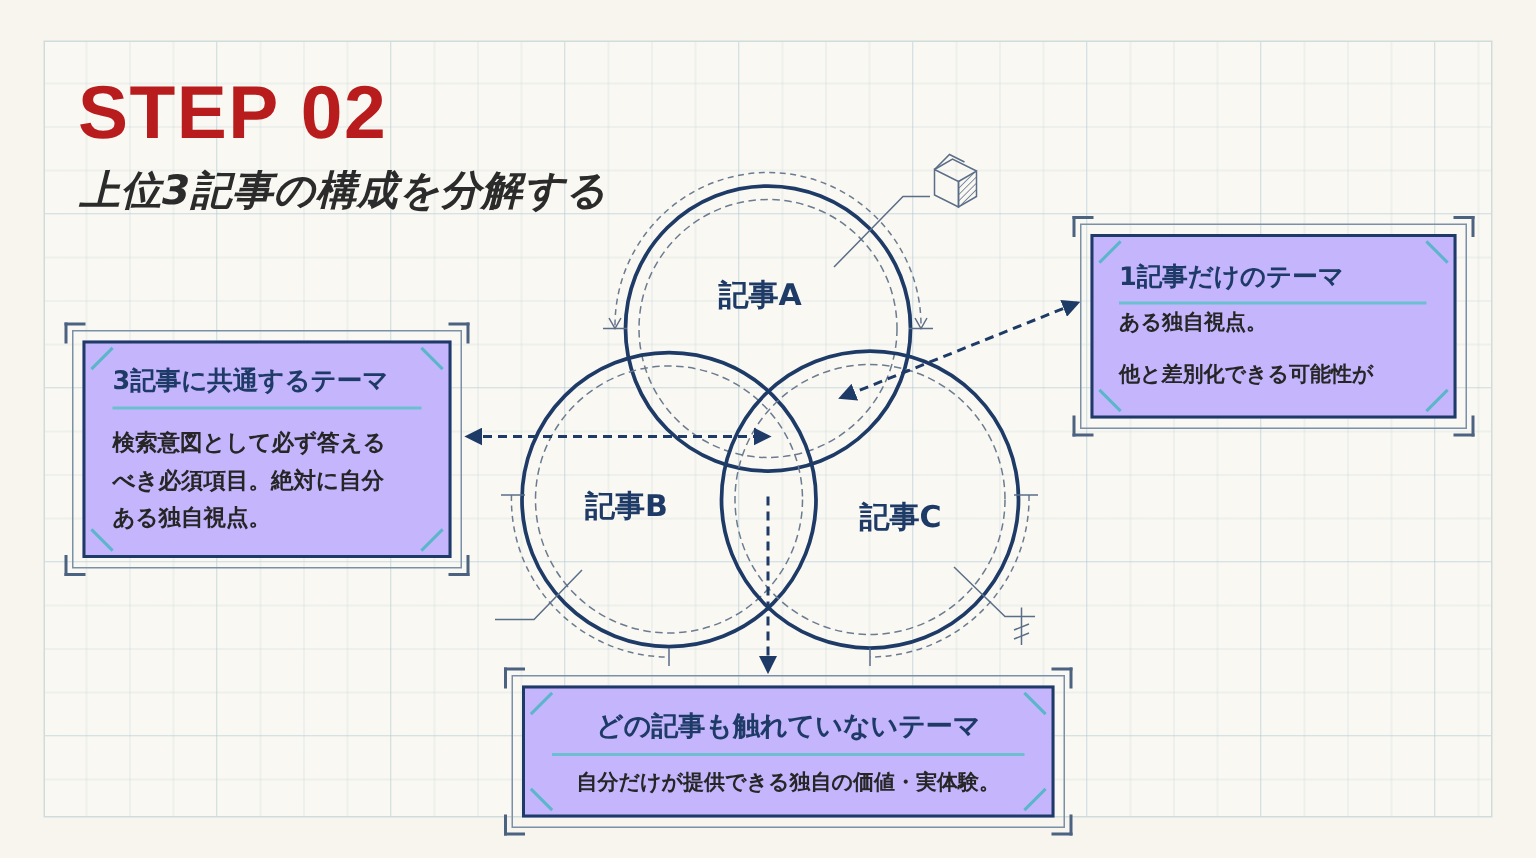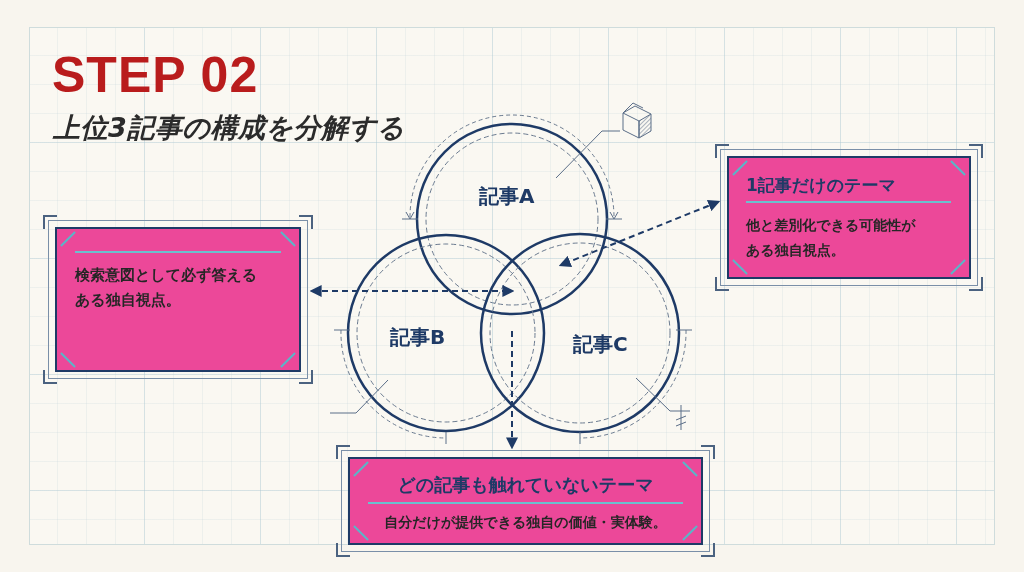--- a/index.html
+++ b/index.html
@@ -34,21 +34,21 @@
     letter-spacing: 0.5px;
     font-style: italic;
   }
   svg.diagram { position: absolute; left: 0; top: 0; }
   .circle-label {
     position: absolute; font-weight: bold; font-size: 20px; color: #1e3a66;
     line-height: 1; white-space: nowrap;
   }
   .card {
     position: absolute; box-sizing: border-box;
-    background: #ec4899;
+    background: #c4b5fd;
     border: 2.5px solid #1e3a66;
   }
   .card .outer {
     position: absolute; left: -9px; top: -9px; right: -9px; bottom: -9px;
     border: 1px solid #7a8fa8; pointer-events: none;
   }
   .card .bracket { position: absolute; width: 12px; height: 12px; border-color: #4b6280; border-style: solid; border-width: 0; }
   .card .b-tl { left: -14px; top: -14px; border-left-width: 2px; border-top-width: 2px; }
   .card .b-tr { right: -14px; top: -14px; border-right-width: 2px; border-top-width: 2px; }
   .card .b-bl { left: -14px; bottom: -14px; border-left-width: 2px; border-bottom-width: 2px; }
@@ -141,41 +141,43 @@
   <div class="outer"></div>
   <span class="bracket b-tl"></span>
     <span class="bracket b-tr"></span>
     <span class="bracket b-bl"></span>
     <span class="bracket b-br"></span>
   <span class="diag d-tl"></span>
     <span class="diag d-tr"></span>
     <span class="diag d-bl"></span>
     <span class="diag d-br"></span>
   <div style="position:absolute; left:18px; top:15px; right:18px;">
+    <div class="card-title" style="font-size:17px;">3記事に共通するテーマ</div>
     <div class="card-rule" style="margin-top:7px;"></div>
     <div class="card-body" style="font-size:15px; margin-top:10px; line-height:25px;">検索意図として必ず答える</div>
+    <div class="card-body" style="font-size:15px; line-height:25px;">べき必須項目。絶対に自分</div>
     <div class="card-body" style="font-size:15px; line-height:25px;">ある独自視点。</div>
   </div>
 </div>
 
 <div class="card" style="left:727px; top:156px; width:244px; height:123px;">
   <div class="outer"></div>
   <span class="bracket b-tl"></span>
     <span class="bracket b-tr"></span>
     <span class="bracket b-bl"></span>
     <span class="bracket b-br"></span>
   <span class="diag d-tl"></span>
     <span class="diag d-tr"></span>
     <span class="diag d-bl"></span>
     <span class="diag d-br"></span>
   <div style="position:absolute; left:17px; top:17px; right:18px;">
     <div class="card-title" style="font-size:17px;">1記事だけのテーマ</div>
     <div class="card-rule" style="margin-top:6px;"></div>
+    <div class="card-body" style="font-size:14px; line-height:25px;">ある独自視点。</div>
     <div class="card-body" style="font-size:14px; margin-top:10px; line-height:25px;">他と差別化できる可能性が</div>
-    <div class="card-body" style="font-size:14px; line-height:25px;">ある独自視点。</div>
   </div>
 </div>
 
 <div class="card" style="left:348px; top:457px; width:355px; height:88px;">
   <div class="outer"></div>
   <span class="bracket b-tl"></span>
     <span class="bracket b-tr"></span>
     <span class="bracket b-bl"></span>
     <span class="bracket b-br"></span>
   <span class="diag d-tl"></span>

